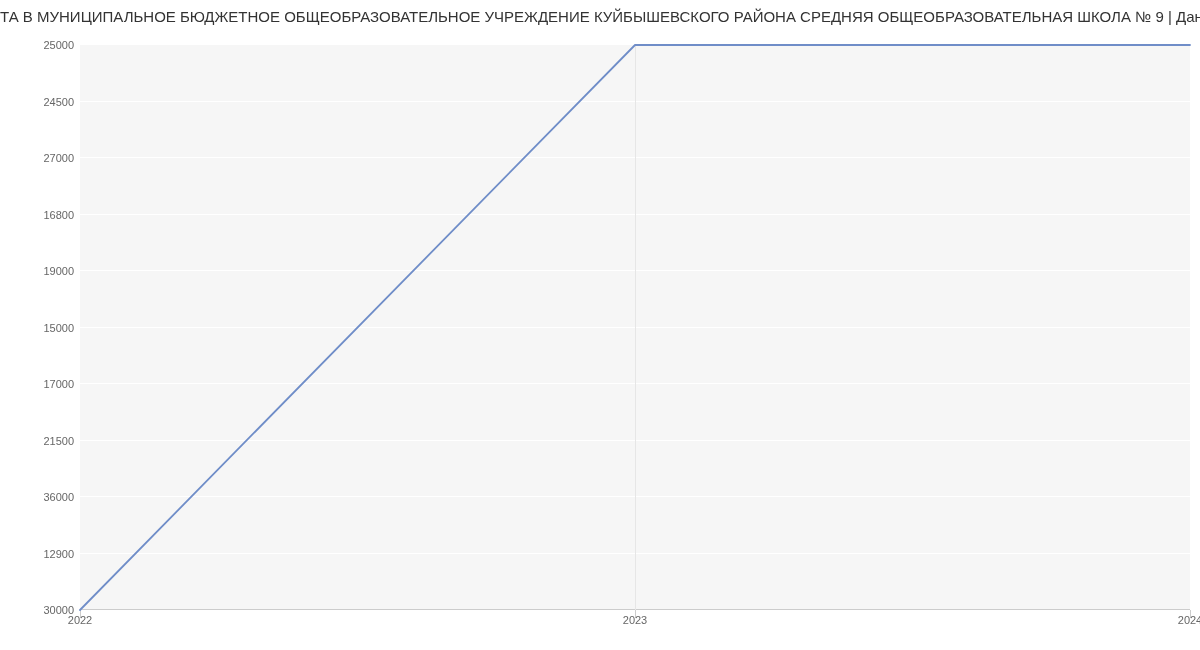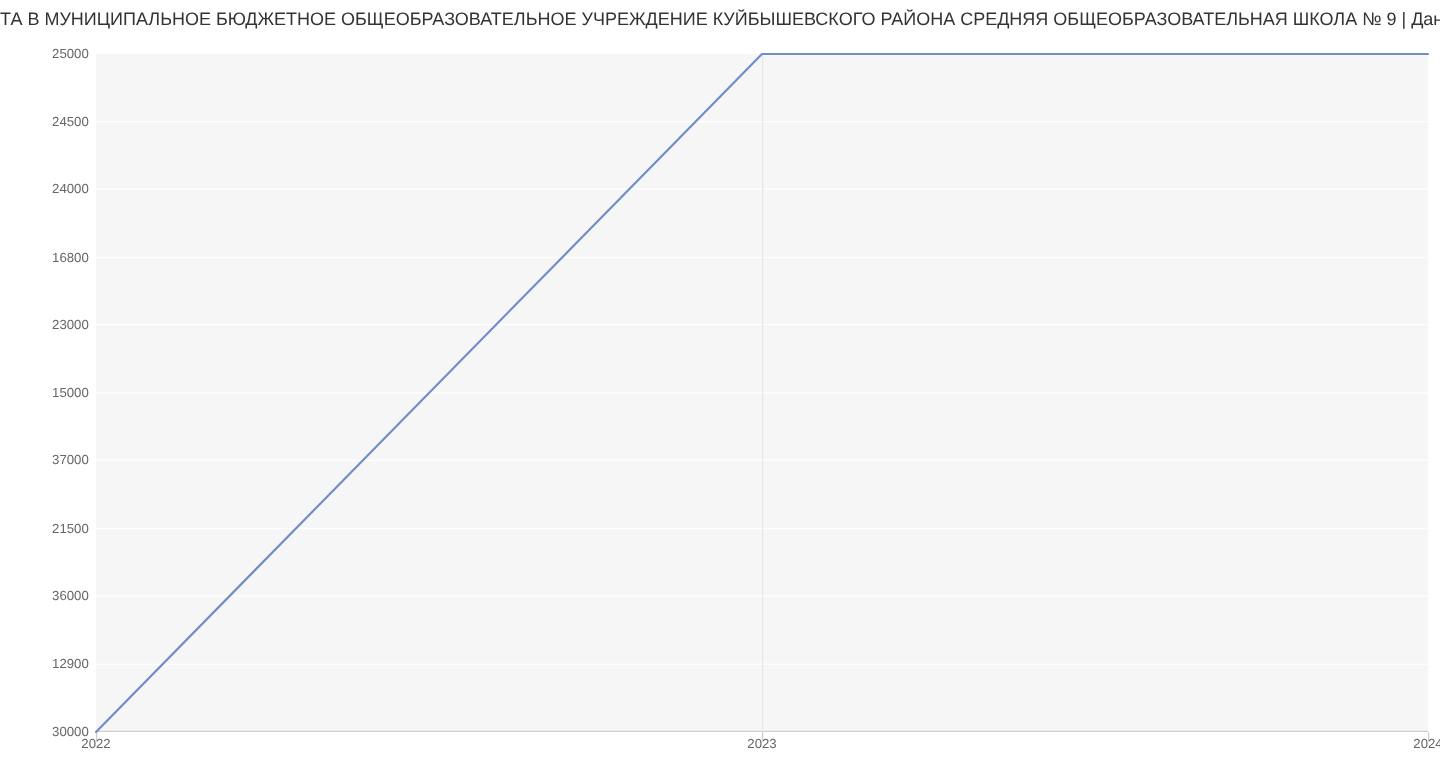--- a/index.html
+++ b/index.html
@@ -142,25 +142,25 @@
     <svg class="series" viewBox="0 0 100 100" preserveAspectRatio="none">
       <path d="M 0 100 L 50 0 L 100 0" vector-effect="non-scaling-stroke"></path>
     </svg>
   </div>
 
   <div class="y-axis-labels">
     <span class="y-label" style="top:100%">30000</span>
     <span class="y-label" style="top:90%">12900</span>
     <span class="y-label" style="top:80%">36000</span>
     <span class="y-label" style="top:70%">21500</span>
-    <span class="y-label" style="top:60%">37000</span>
+    <span class="y-label" style="top:60%">17000</span>
     <span class="y-label" style="top:50%">15000</span>
-    <span class="y-label" style="top:40%">23000</span>
+    <span class="y-label" style="top:40%">19000</span>
     <span class="y-label" style="top:30%">16800</span>
-    <span class="y-label" style="top:20%">24000</span>
+    <span class="y-label" style="top:20%">27000</span>
     <span class="y-label" style="top:10%">24500</span>
     <span class="y-label" style="top:0%">25000</span>
   </div>
 
   <div class="x-axis-labels">
     <span class="x-label" style="left:0%">2022</span>
     <span class="x-label" style="left:50%">2023</span>
     <span class="x-label" style="left:100%">2024</span>
   </div>
 

